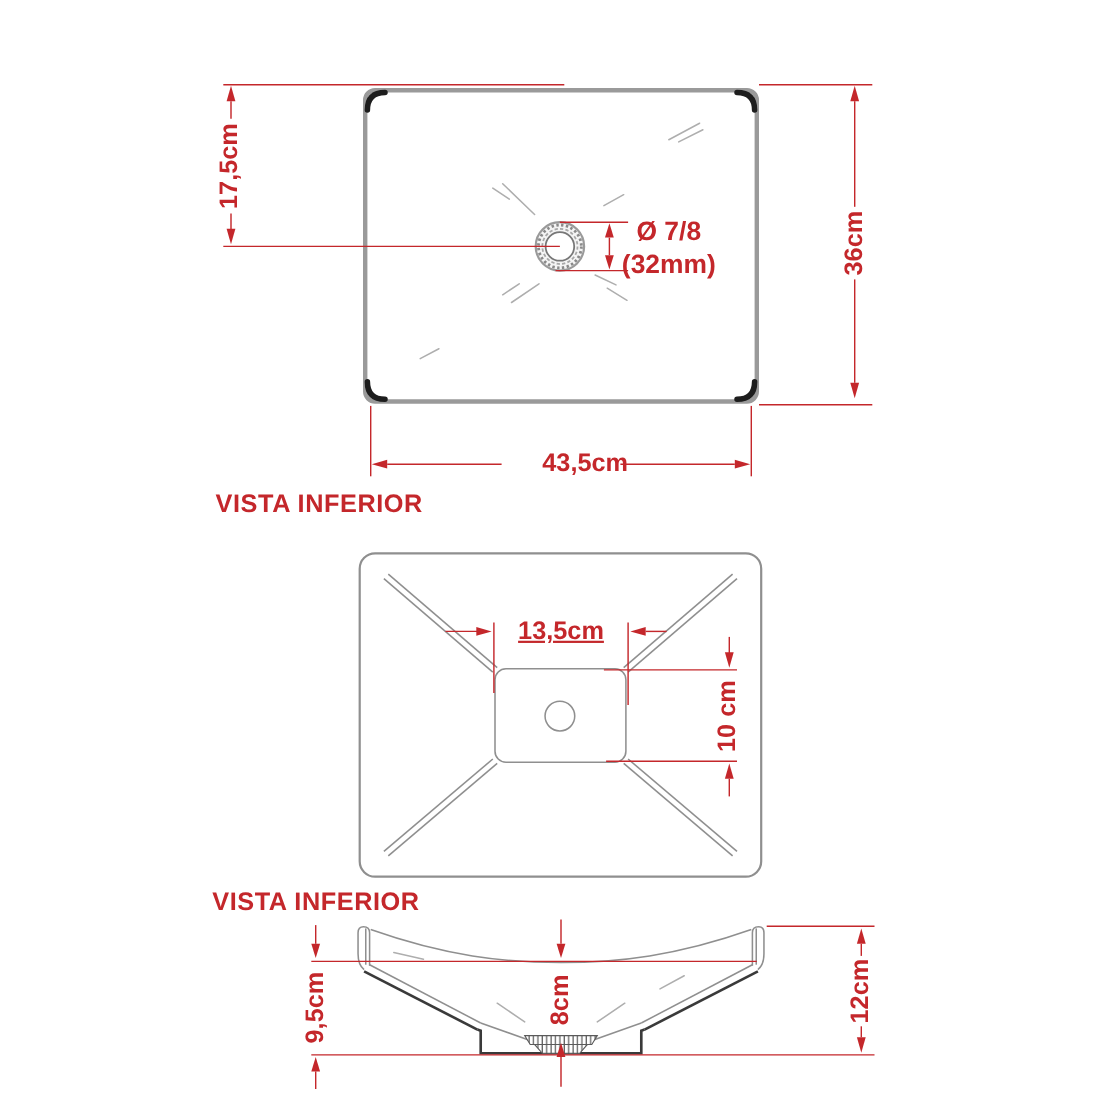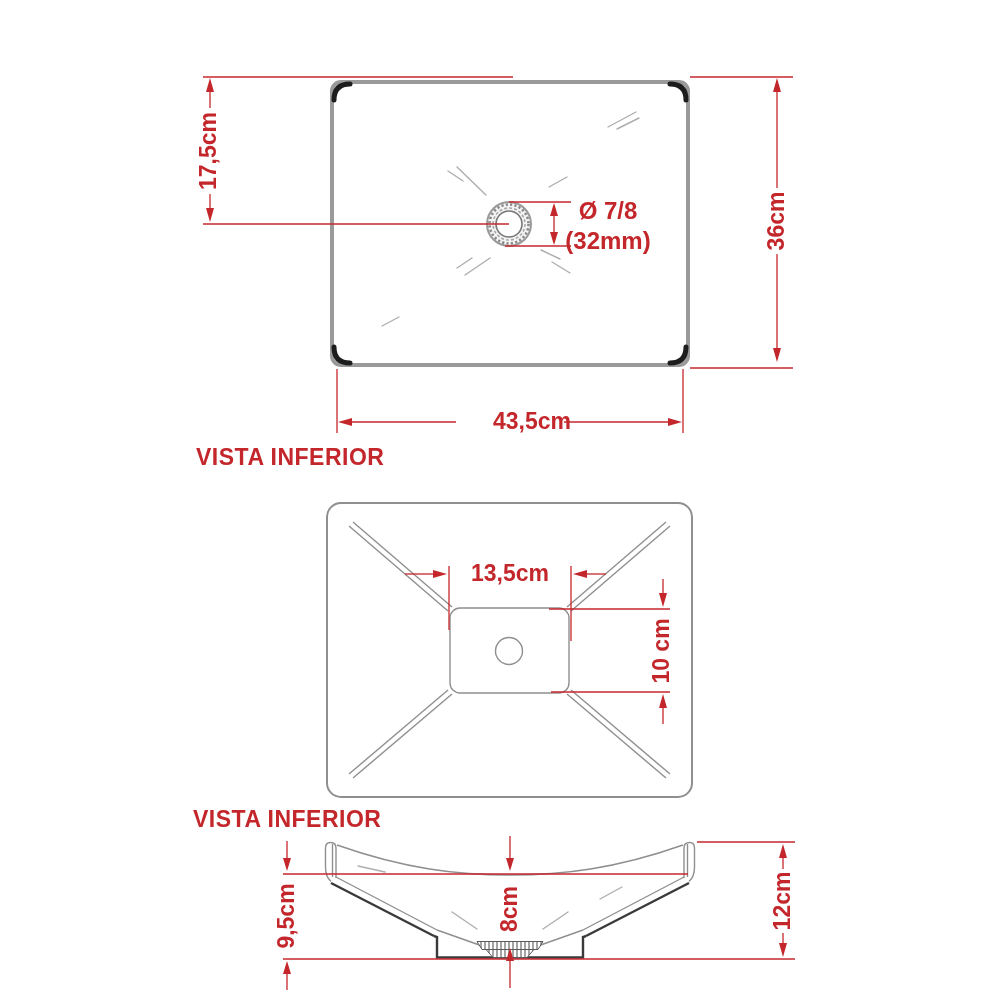--- a/index.html
+++ b/index.html
@@ -197,21 +197,21 @@
 
   <div class="dim vert" style="left:208px; top:151px;">17,5cm</div>
   <div class="dim vert" style="left:776px; top:221px;">36cm</div>
   <div class="dim" style="left:532px; top:421px;">43,5cm</div>
   <div class="drain-label" style="left:558px; top:196px; width:100px;">
     <div>Ø 7/8</div>
     <div>(32mm)</div>
   </div>
 
   <div class="title" style="left:196px; top:444px;">VISTA INFERIOR</div>
-  <div class="dim" style="left:510px; top:573px;">13,5cm</div>
+  <div class="dim" style="left:510px; top:573px;text-decoration:underline;">13,5cm</div>
   <div class="dim vert" style="left:661px; top:651px;">10 cm</div>
 
   <div class="title" style="left:193px; top:806px;">VISTA INFERIOR</div>
   <div class="dim vert" style="left:286px; top:916px;">9,5cm</div>
   <div class="dim vert" style="left:509px; top:909px;">8cm</div>
   <div class="dim vert" style="left:782px; top:901px;">12cm</div>
 
 </div>
 
 </body></html>

